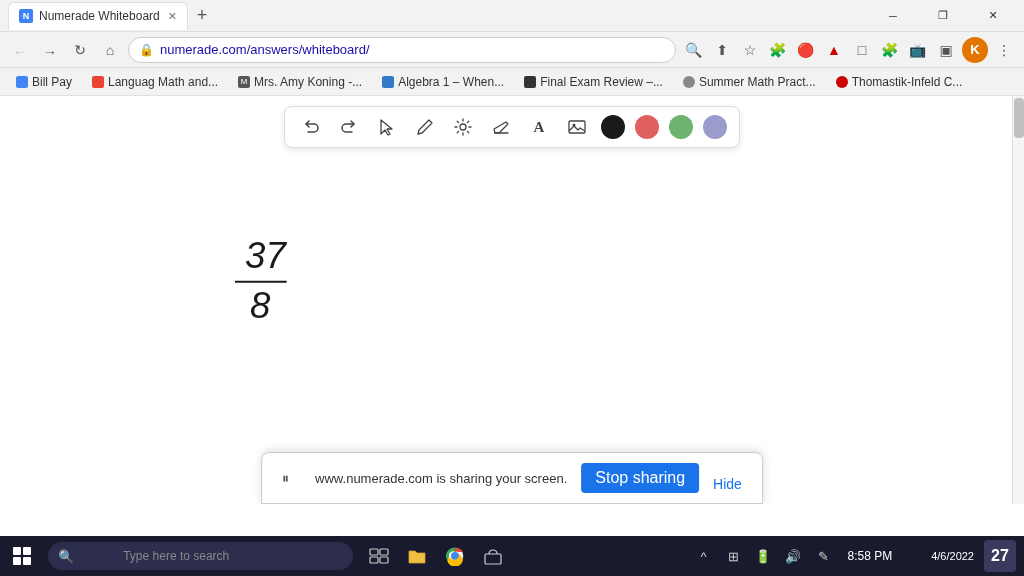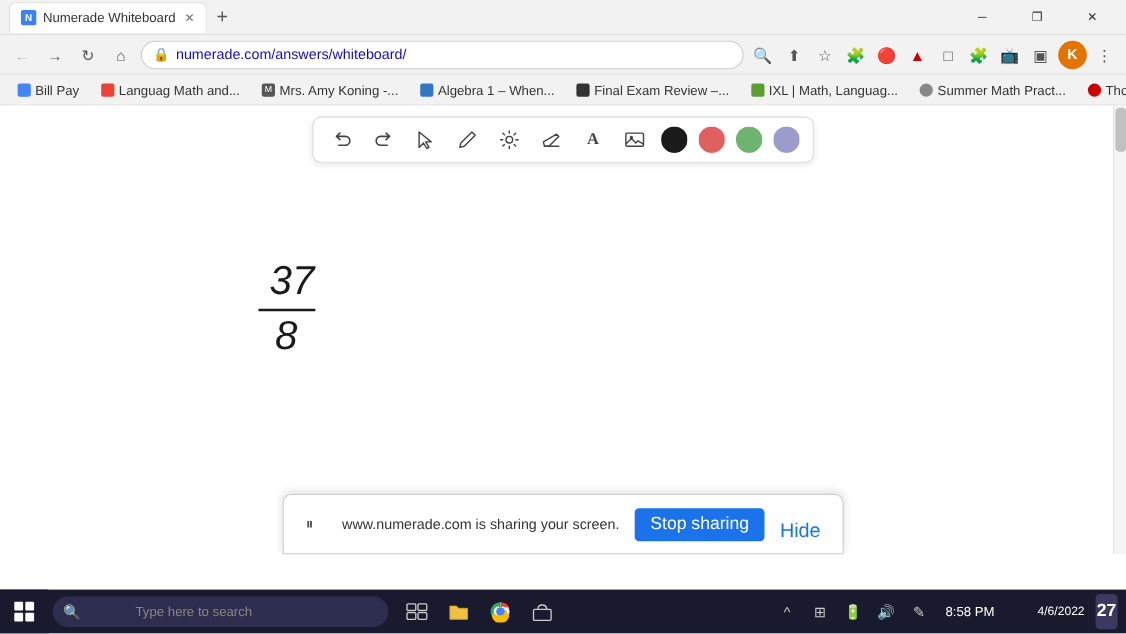--- a/index.html
+++ b/index.html
@@ -198,21 +198,21 @@
       border-radius: 4px;
       padding: 6px 14px;
       font-size: 16px;
       cursor: pointer;
       font-weight: 500;
     }
     .hide-btn {
       background: transparent;
       border: none;
       color: #1a73e8;
-      font-size: 18px;
+      font-size: 14px;
       cursor: pointer;
       font-weight: 500;
       margin-top: 12px;
     }
     .taskbar-start {
       width: 44px;
       height: 40px;
       display: flex;
       align-items: center;
       justify-content: center;
@@ -235,21 +235,21 @@
     .search-box .search-icon { color: #aaa; font-size: 13px; }
     .search-box input { background: transparent; border: none; outline: none; color: #ccc; font-size: 12px; width: 220px; margin-left: 43px; }
     .search-box input::placeholder { color: #888; }
     .taskbar-apps { display: flex; align-items: center; gap: 2px; margin-left: 4px; }
     .taskbar-app { width: 36px; height: 40px; display: flex; align-items: center; justify-content: center; cursor: pointer; }
     .taskbar-sys { margin-left: auto; display: flex; align-items: center; gap: 2px; padding-right: 8px; }
     .sys-icon { width: 28px; height: 28px; display: flex; align-items: center; justify-content: center; cursor: pointer; color: #ccc; font-size: 13px; }
     .time-block { display: flex; align-items: center; justify-content: center; padding: 0 8px; cursor: pointer; }
     .time-text { color: #fff; font-size: 12px; }
     .date-text { color: #fff; font-size: 11px; margin-left: 39px; }
-    .date-num { width: 20px; height: 32px; background: #3a3a5e; border-radius: 4px; display: flex; align-items: center; justify-content: center; color: #fff; font-size: 16px; font-weight: bold; }
+    .date-num { width: 32px; height: 32px; background: #3a3a5e; border-radius: 4px; display: flex; align-items: center; justify-content: center; color: #fff; font-size: 16px; font-weight: bold; }
 
     
     .page-wrapper {
       position: relative;
       width: 1024px;
       height: 576px;
       overflow: hidden;
     }
     .browser-area {
       position: absolute;
@@ -334,24 +334,20 @@
       </div>
       <div class="bookmark-item">
         <div class="bookmark-favicon" style="background:#3178c6;"></div>
         <span>Algebra 1 – When...</span>
       </div>
       <div class="bookmark-item">
         <div class="bookmark-favicon" style="background:#333; width:12px; height:12px; border-radius:2px;"></div>
         <span>Final Exam Review –...</span>
       </div>
       <div class="bookmark-item">
-        <div class="bookmark-favicon" style="background:#5c9e31;"></div>
-        <span>IXL | Math, Languag...</span>
-      </div>
-      <div class="bookmark-item">
         <div class="bookmark-favicon" style="background:#888; border-radius:50%;"></div>
         <span>Summer Math Pract...</span>
       </div>
       <div class="bookmark-item">
         <div class="bookmark-favicon" style="background:#c00; border-radius:50%;"></div>
         <span>Thomastik-Infeld C...</span>
       </div>
 
     </div>
 

